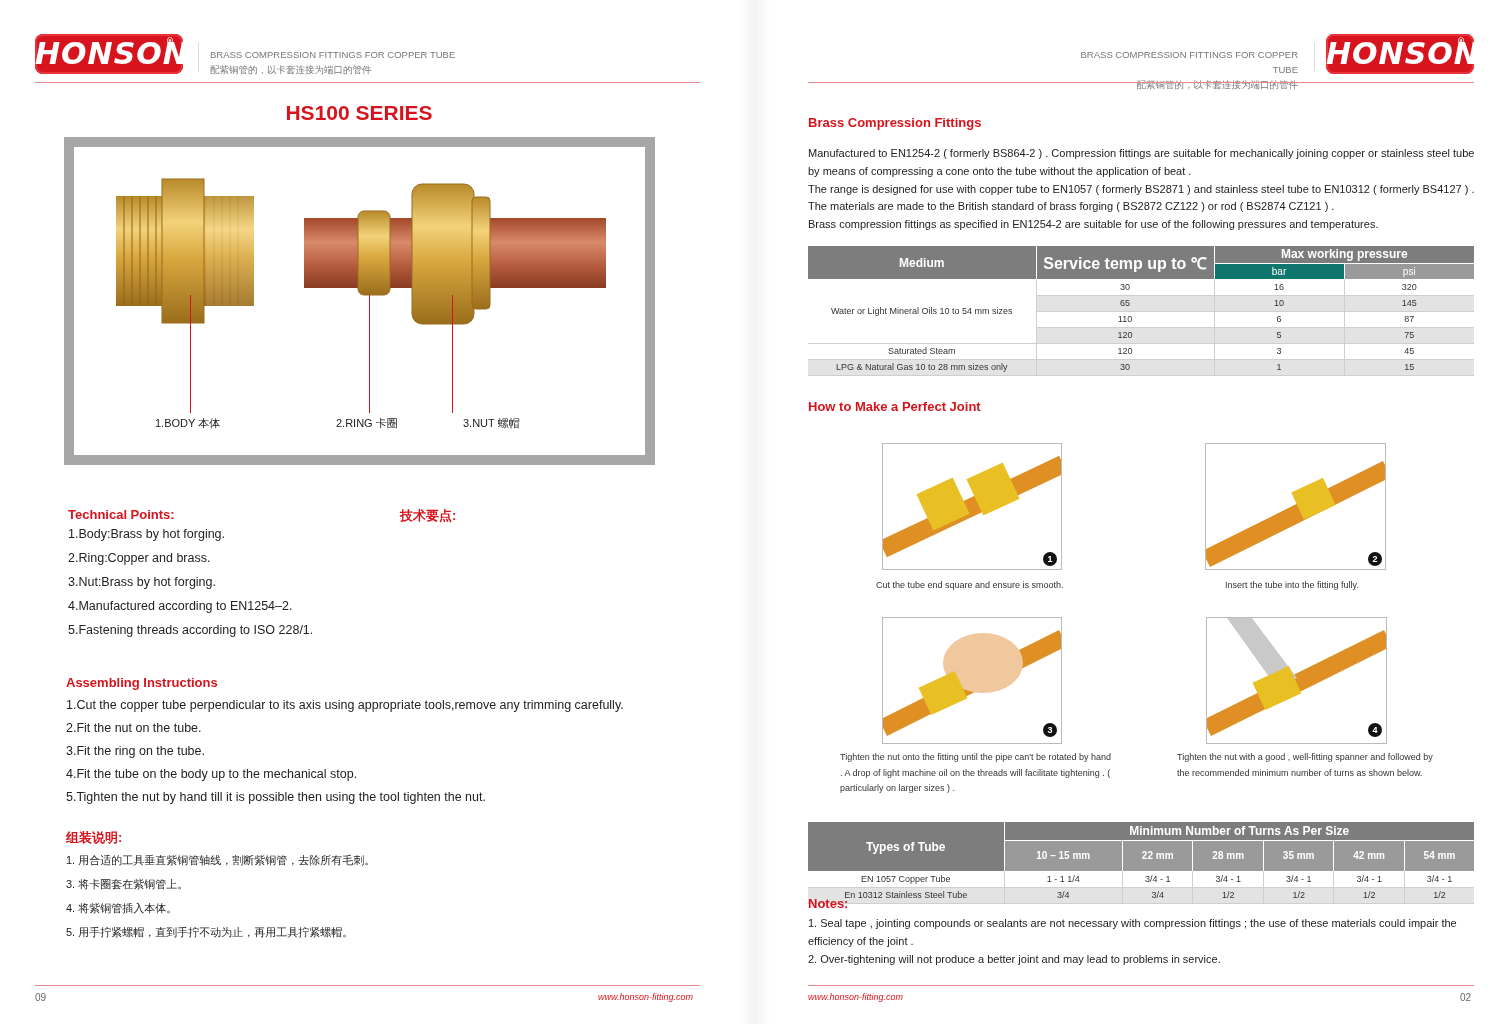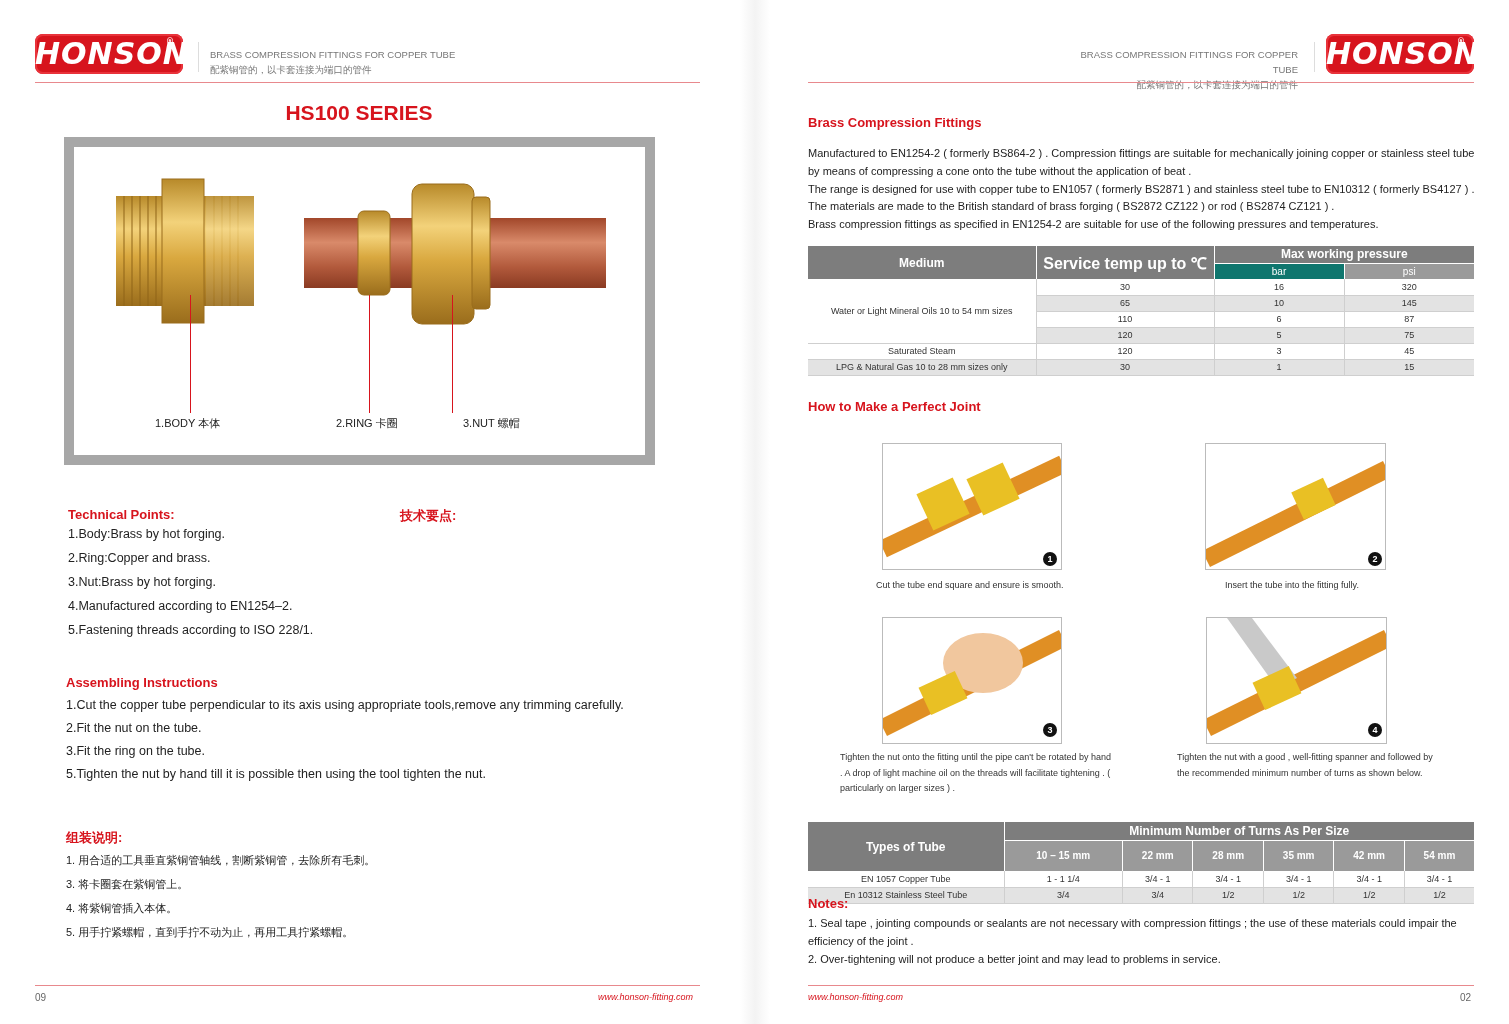--- a/index.html
+++ b/index.html
@@ -134,20 +134,21 @@
     <li>5.Fastening threads according to ISO 228/1.</li>
   </ul>
 
   <div class="sec-head" style="left:400px; top:507px;">技术要点:</div>
 
   <div class="sec-head" style="left:66px; top:675px;">Assembling Instructions</div>
   <ul class="list tight" style="left:66px; top:697px; width:620px;">
     <li>1.Cut the copper tube perpendicular to its axis using appropriate tools,remove any trimming carefully.</li>
     <li>2.Fit the nut  on the tube.</li>
     <li>3.Fit the ring on the tube.</li>
+    <li>4.Fit the tube on the body up to the mechanical stop.</li>
     <li>5.Tighten the nut by hand till it is possible then using the tool tighten the nut.</li>
   </ul>
 
   <div class="sec-head" style="left:66px; top:829px;">组装说明:</div>
   <ul class="list cn" style="left:66px; top:852px; width:400px;">
     <li>1. 用合适的工具垂直紫铜管轴线，割断紫铜管，去除所有毛刺。</li>
     <li>3. 将卡圈套在紫铜管上。</li>
     <li>4. 将紫铜管插入本体。</li>
     <li>5. 用手拧紧螺帽，直到手拧不动为止，再用工具拧紧螺帽。</li>
   </ul>

